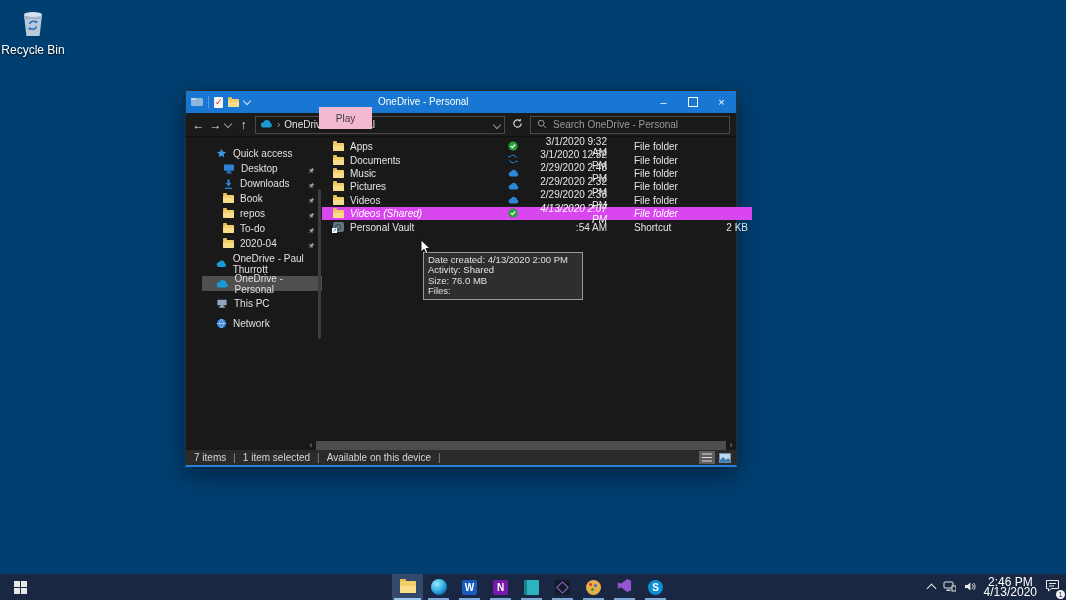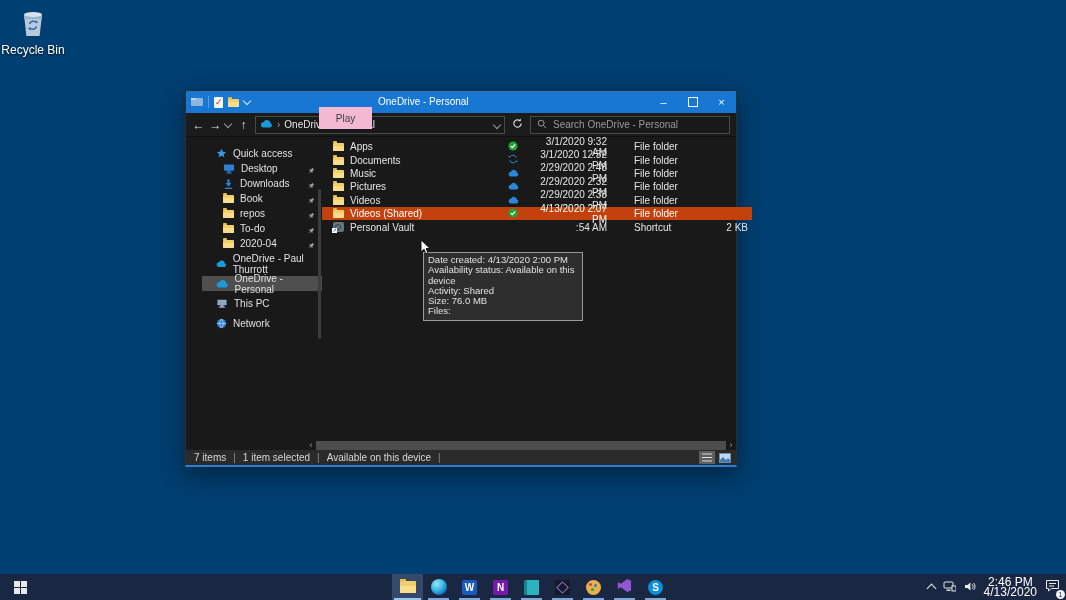--- a/index.html
+++ b/index.html
@@ -64,21 +64,21 @@
   .hc{display:flex;align-items:center;border-right:1px solid #383838;box-sizing:border-box;height:14px;margin-top:2px;}
   .hc1{width:167px;padding-left:13px;}
   .hc2{width:48px;padding-left:6px;}
   .hc3{width:92px;padding-left:7px;}
   .hc4{width:76px;padding-left:5px;}
   .hc5{width:47px;padding-left:5px;border-right:none;}
   .sortmark{position:absolute;left:83px;top:-1px;width:5px;height:5px;border-left:1px solid #aaa;border-top:1px solid #aaa;transform:rotate(45deg);}
 
   .rows{padding-top:3px;}
   .frow{height:13.4px;display:flex;align-items:center;}
-  .frow.sel{background:#c2410c;color:#fff;}
+  .frow.sel{background:#d946ef;color:#fff;font-style:italic;}
   .c-name{width:167px;display:flex;align-items:center;gap:6px;padding-left:11px;box-sizing:border-box;}
   .c-status{width:48px;display:flex;justify-content:center;}
   .c-date{width:92px;text-align:right;padding-right:22px;box-sizing:border-box;}
   .c-type{width:76px;padding-left:5px;box-sizing:border-box;}
   .c-size{width:47px;text-align:right;padding-right:4px;box-sizing:border-box;}
 
   .vault{width:11px;height:10px;background:#5f7680;border-radius:2px;position:relative;flex:0 0 auto;}
   .vault i{position:absolute;left:2px;top:2px;width:6px;height:6px;border:1px solid #324049;border-radius:50%;box-sizing:border-box;}
   .vault .sc{position:absolute;left:-1px;bottom:-1px;width:5px;height:5px;background:#fff;color:#1b62b5;font-style:normal;font-size:5px;line-height:5px;text-align:center;}
 
@@ -432,21 +432,20 @@
               <rect x=".5" y=".5" width="11" height="9" fill="#bcd9f2" stroke="#6a8fb3"></rect>
               <path d="M1 7l3-3 3 3 2-2 2 2v2H1z" fill="#3f7ab5"></path>
             </svg>
           </span>
       </div>
     </div>
   </div>
 
   <div class="tooltip">
     <div>Date created: 4/13/2020 2:00 PM</div>
-    <div>Availability status: Available on this device</div>
     <div>Activity: Shared</div>
     <div>Size: 76.0 MB</div>
     <div>Files:</div>
   </div>
 
   <div class="cursor">
     <svg width="11" height="16" viewBox="0 0 12 18">
         <path d="M1 1v13.5l3.4-3 2 5 2.2-.9-2-4.9H11z" fill="#fff" stroke="#000" stroke-width=".9"></path>
       </svg>
   </div>

